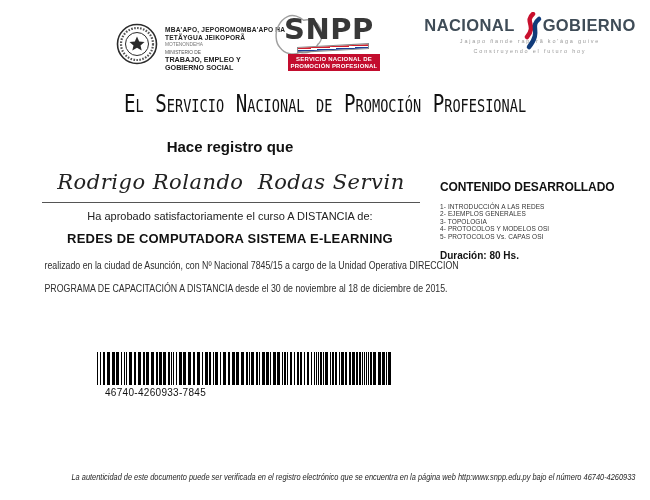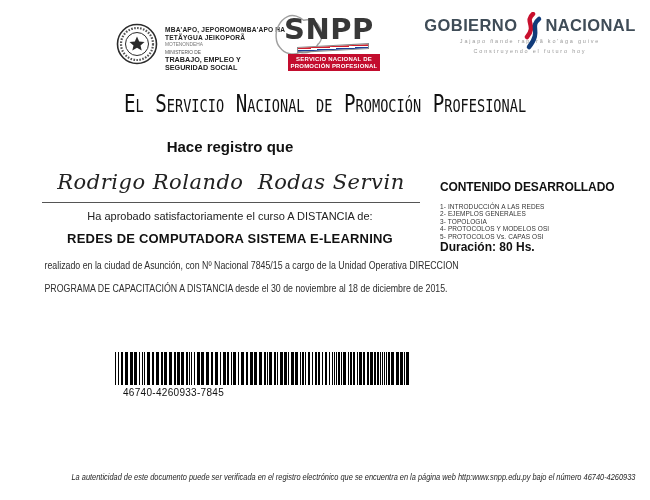--- a/index.html
+++ b/index.html
@@ -65,24 +65,24 @@
     position:absolute; left:0; width:445px; text-align:center; font-size:11px; color:#2e2e2e;
     white-space:nowrap; transform:scaleX(0.8); transform-origin:center;
   }
   .details1 { top:259px; }
   .details2 { top:282px; }
 
   
   .sidebar { position:absolute; left:440px; top:180px; width:190px; }
   .sidebar-heading { font-size:12px; font-weight:bold; color:#111; letter-spacing:-0.1px; margin-bottom:9px; }
   .sidebar-item { font-size:6.5px; color:#333; line-height:7.4px; letter-spacing:0.1px; }
-  .sidebar-duration { font-size:12px; font-weight:bold; color:#111; }
+  .sidebar-duration { margin-top:10px; font-size:10px; font-weight:bold; color:#111; }
 
   
-  .barcode { position:absolute; left:115px; top:352px; width:300px; }
+  .barcode { position:absolute; left:97px; top:352px; width:300px; }
   .barcode-bars { width:298px; height:33px; font-size:0; white-space:nowrap; overflow:hidden; }
   .barcode-bars span { display:inline-block; height:33px; background:#000; vertical-align:top; }
   .barcode-number { margin-top:2px; padding-left:8px; font-size:10px; color:#111; letter-spacing:0.3px; }
 
   
   .footer {
     position:absolute; top:471px; left:0; width:650px; text-align:center;
     font-size:9.5px; font-style:italic; color:#1e1e1e; white-space:nowrap;
     transform:scaleX(0.78); transform-origin:center;
   }
@@ -98,41 +98,41 @@
       <circle cx="21" cy="21" r="16" fill="none" stroke="#555" stroke-width="2.2" stroke-dasharray="1.6 1.4"></circle>
       <circle cx="21" cy="21" r="11.5" fill="none" stroke="#2b2b2b" stroke-width="1"></circle>
       <polygon points="21,13.5 23.2,18.4 28.5,18.9 24.5,22.4 25.7,27.6 21,24.8 16.3,27.6 17.5,22.4 13.5,18.9 18.8,18.4" fill="#2b2b2b"></polygon>
     </svg>
     <div class="ministry-text">
       <div class="m-line1">MBA'APO, JEPOROMOMBA'APO HA</div>
       <div class="m-line1">TETÃYGUA JEIKOPORÃ</div>
       <div class="m-line3">MOTENONDEHA</div>
       <div class="m-line4">MINISTERIO DE</div>
       <div class="m-line5">TRABAJO, EMPLEO Y</div>
-      <div class="m-line5">SEGURIDAD SOCIAL</div>
+      <div class="m-line5">GOBIERNO SOCIAL</div>
     </div>
   </div>
 
   <div class="snpp">
     <svg class="snpp-map" viewBox="0 0 60 56">
       <path d="M16,3 C22,0 30,3 34,7 C41,5 50,9 52,15 C56,21 55,30 50,34 C47,41 38,45 30,43 C22,47 12,44 8,38 C2,32 2,20 6,13 C9,7 12,5 16,3 Z" fill="none" stroke="#a0a0a0" stroke-width="1.6"></path>
     </svg>
     <div class="snpp-acronym">SNPP</div>
     <div class="snpp-stripe"></div>
     <div class="snpp-banner">SERVICIO NACIONAL DE PROMOCIÓN PROFESIONAL</div>
   </div>
 
   <div class="gobierno">
     <svg class="gob-ribbon" viewBox="0 0 26 40">
       <path d="M16,1 C7,9 20,12 10,24" fill="none" stroke="#c8102e" stroke-width="4.5" stroke-linecap="round"></path>
       <path d="M22,6 C12,14 25,18 12,34" fill="none" stroke="#123c7a" stroke-width="4.5" stroke-linecap="round"></path>
     </svg>
     <div class="gob-line2">
+      <span>NACIONAL</span>
       <span>GOBIERNO</span>
-      <span>NACIONAL</span>
     </div>
     <div class="gob-tagline">Jajapo ñande raperã ko'ága guive</div>
     <div class="gob-tagline">Construyendo el futuro hoy</div>
   </div>
 
   <div class="cert-title">El Servicio Nacional de Promoción Profesional</div>
   <div class="cert-subtitle">Hace registro que</div>
   <div class="recipient">Rodrigo Rolando  Rodas Servin</div>
   <div class="approval">Ha aprobado satisfactoriamente el curso A DISTANCIA de:</div>
   <div class="course">REDES DE COMPUTADORA SISTEMA E-LEARNING</div>

